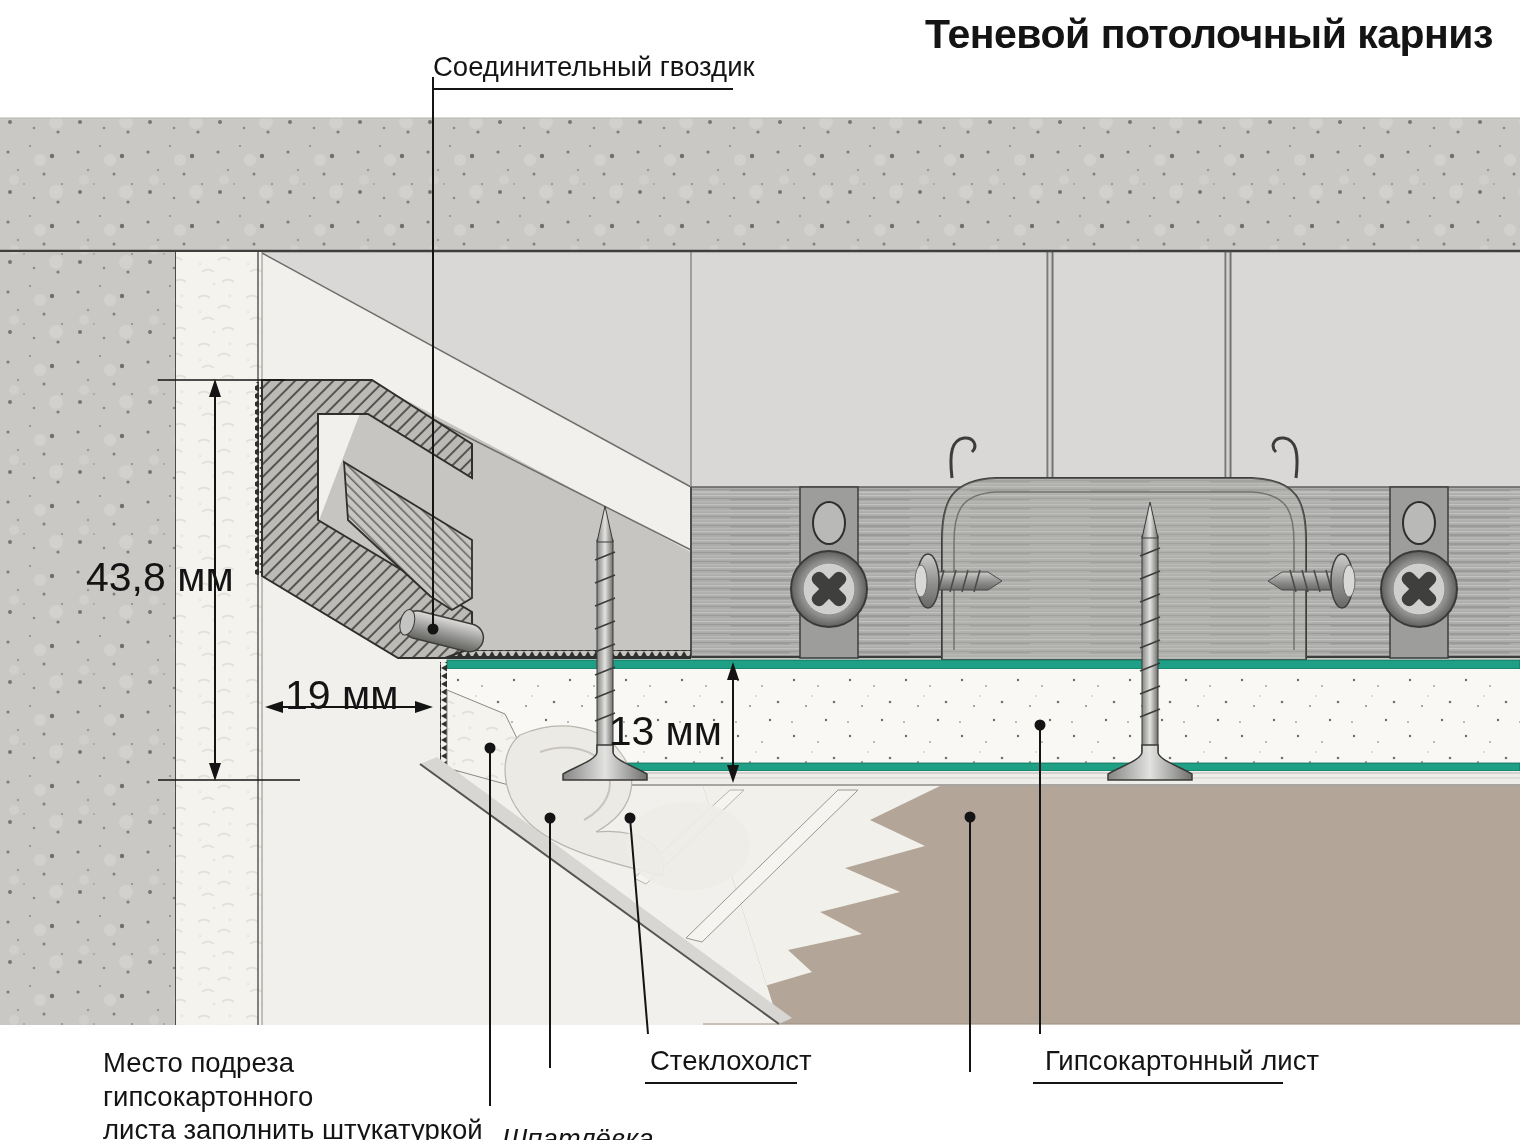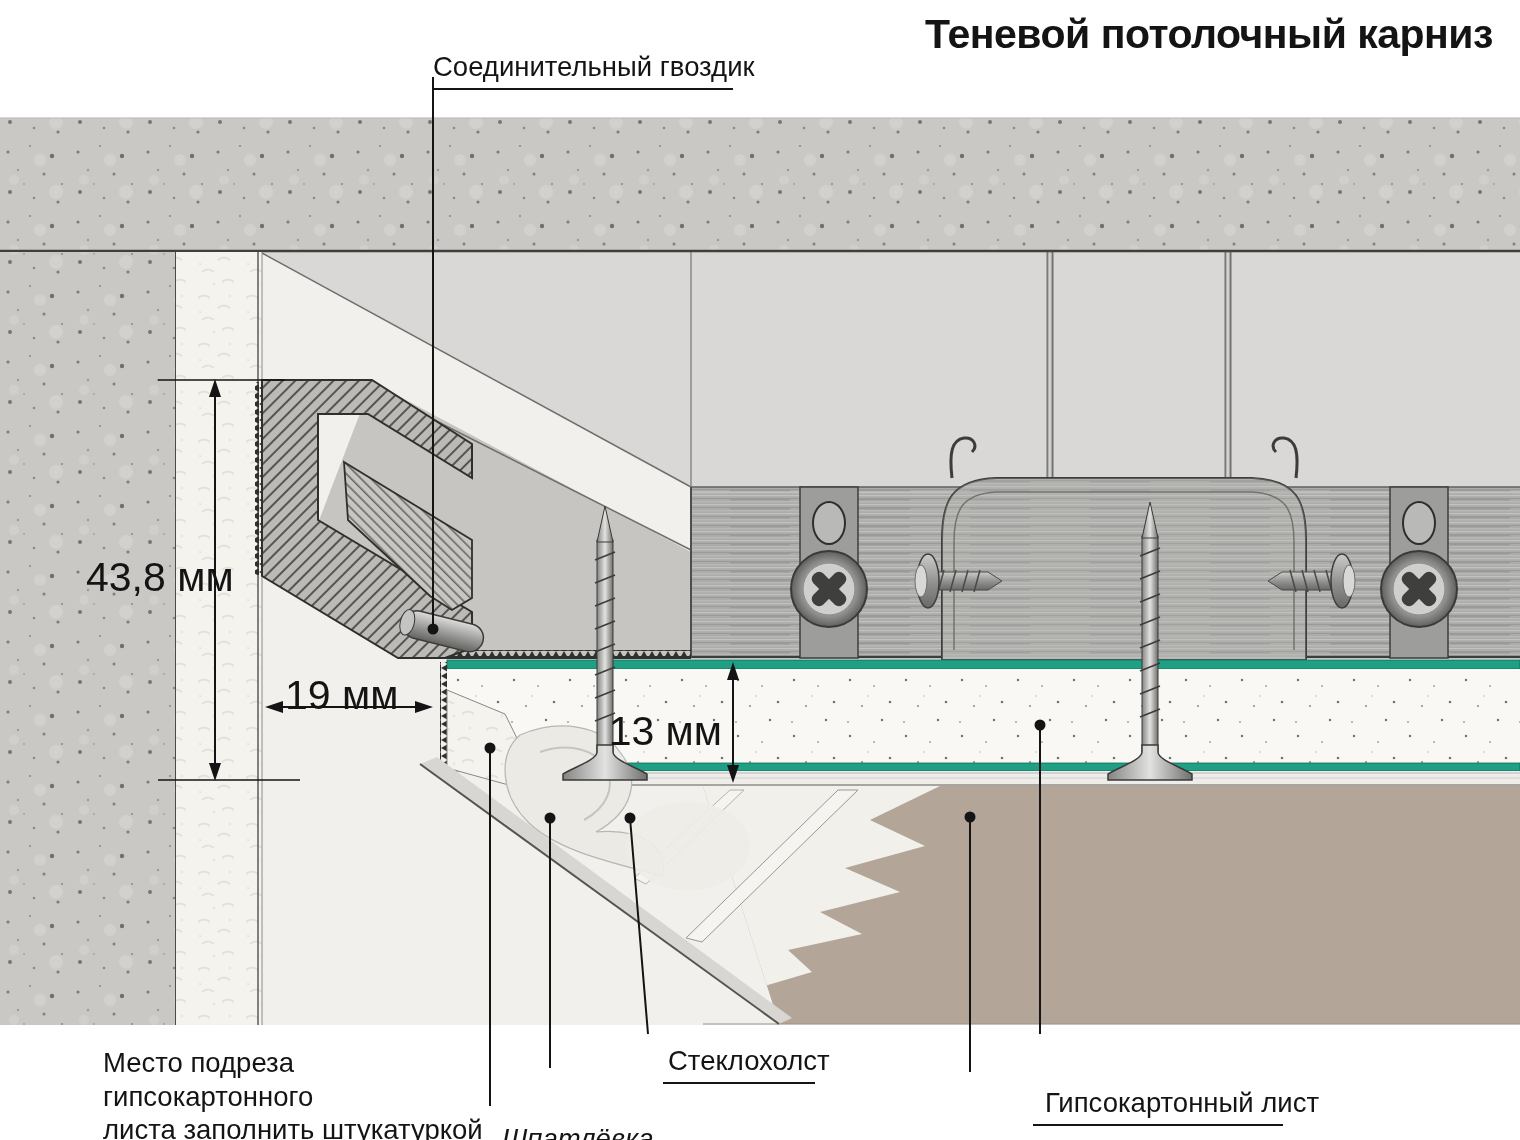--- a/index.html
+++ b/index.html
@@ -6,22 +6,22 @@
   body{width:1520px;height:1140px;position:relative;font-family:"Liberation Sans","DejaVu Sans",sans-serif;color:#141414;overflow:hidden;}
   #stage{position:absolute;inset:0;width:1520px;height:1140px;}
   svg{position:absolute;left:0;top:0;}
   .lbl{position:absolute;font-size:27.5px;font-weight:500;line-height:1.2;white-space:nowrap;}
   .underlined{border-bottom:2.5px solid #141414;padding-bottom:5px;margin-top:10px;}
   .dim{position:absolute;font-size:41px;font-weight:500;white-space:nowrap;}
   #title{position:absolute;left:897px;top:10px;font-size:41px;font-weight:600;line-height:1.2;letter-spacing:-0.5px;margin-left:28px;}
   #lbl-pin{left:433px;top:40px;width:300px;}
   #lbl-cut{left:103px;top:1036px;width:390px;white-space:normal;line-height:1.22;}
   #lbl-putty{left:498px;top:1112px;width:196px;padding-left:4px;box-sizing:border-box;font-style:italic;}
-  #lbl-fiber{left:663px;top:1034px;width:152px;padding-left:5px;box-sizing:border-box;}
-  #lbl-gypsum{left:1033px;top:1076px;width:250px;padding-left:12px;box-sizing:border-box;}
+  #lbl-fiber{left:645px;top:1034px;width:152px;padding-left:5px;box-sizing:border-box;}
+  #lbl-gypsum{left:1033px;top:1034px;width:250px;padding-left:12px;box-sizing:border-box;}
   #lbl-finish{left:966px;top:1072px;width:384px;padding-left:6px;box-sizing:border-box;}
   #dim-438{left:86px;top:554px;width:122px;text-align:right;}
   #dim-19{left:285px;top:672px;width:130px;}
   #dim-13{left:606px;top:692px;width:116px;text-align:right;margin-top:16px;}
 </style>
 </head>
 <body>
 
 <div id="stage">
 

